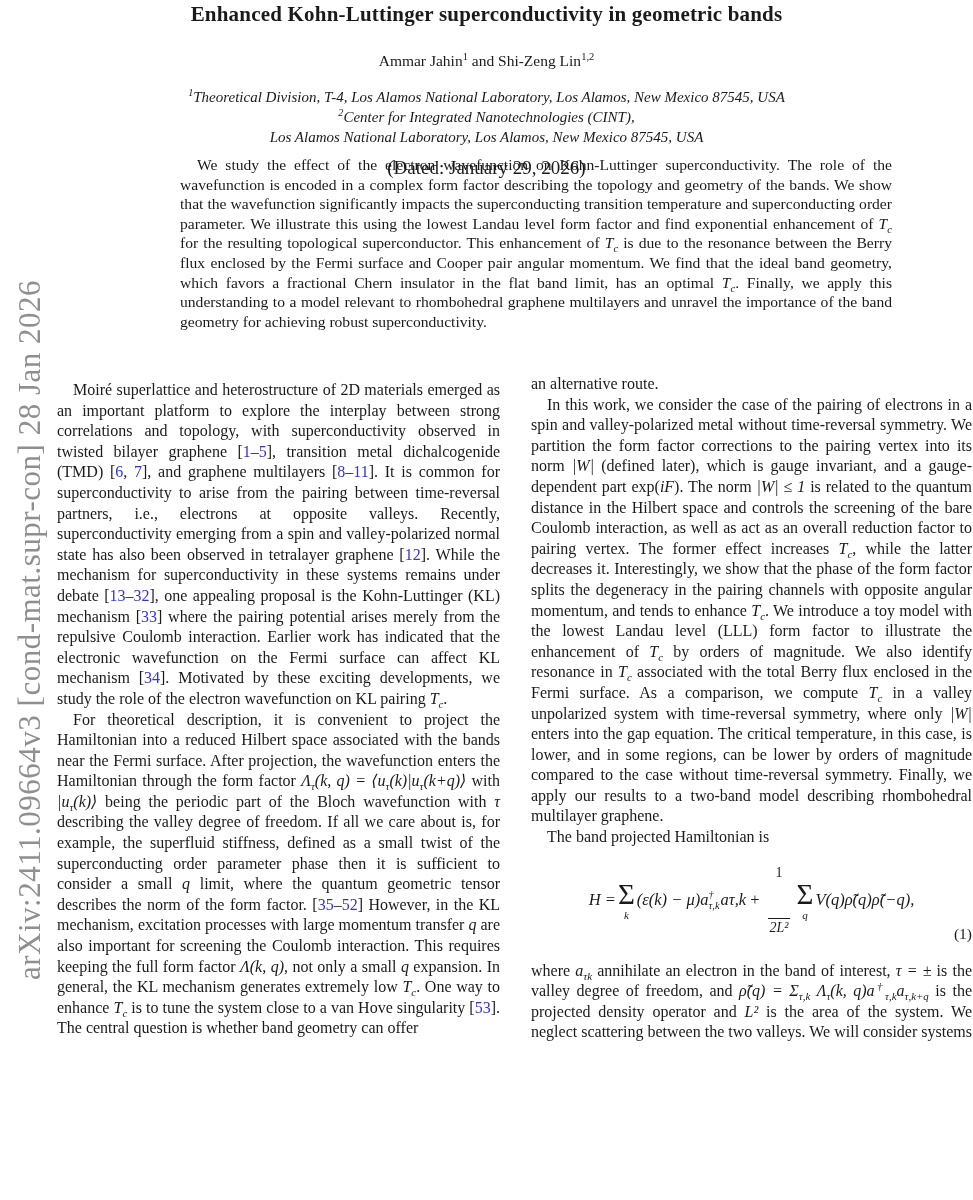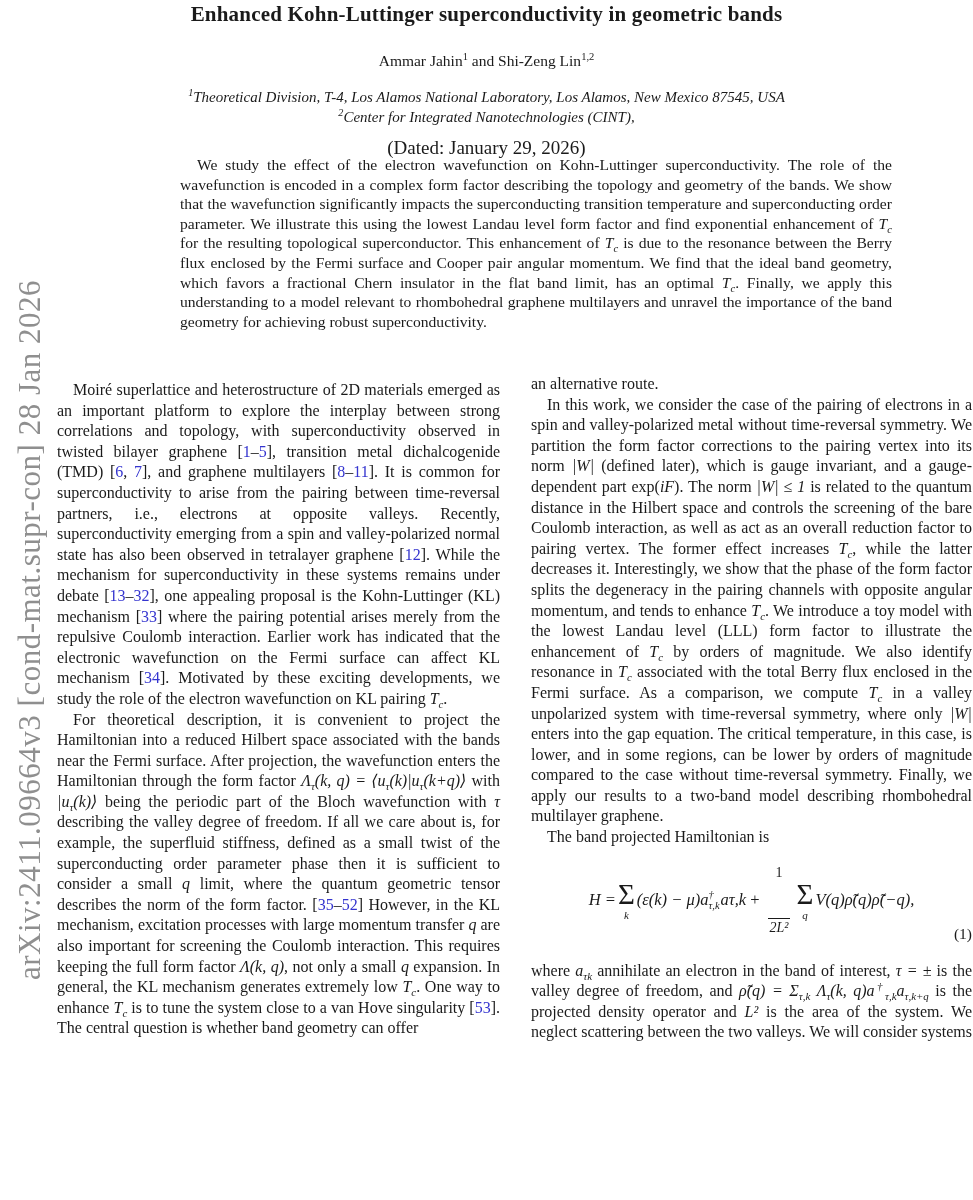--- a/index.html
+++ b/index.html
@@ -100,20 +100,21 @@
 <body>
 
 <div class="watermark">arXiv:2411.09664v3  [cond-mat.supr-con]  28 Jan 2026</div>
 
 <div class="header">
   <div class="title">Enhanced Kohn-Luttinger superconductivity in geometric bands</div>
   <div class="authors rich">Ammar Jahin<sup>1</sup> and Shi-Zeng Lin<sup>1,2</sup></div>
   <div class="affils">
     <div class="rich"><sup>1</sup>Theoretical Division, T-4, Los Alamos National Laboratory, Los Alamos, New Mexico 87545, USA</div>
     <div class="rich"><sup>2</sup>Center for Integrated Nanotechnologies (CINT),</div>
+    <div class="rich">Los Alamos National Laboratory, Los Alamos, New Mexico 87545, USA</div>
   </div>
   <div class="dated">(Dated: January 29, 2026)</div>
 </div>
 
 <div class="abstract rich">We study the effect of the electron wavefunction on Kohn-Luttinger superconductivity. The role of the wavefunction is encoded in a complex form factor describing the topology and geometry of the bands. We show that the wavefunction significantly impacts the superconducting transition temperature and superconducting order parameter. We illustrate this using the lowest Landau level form factor and find exponential enhancement of <span class="mvar">T<sub>c</sub></span> for the resulting topological superconductor. This enhancement of <span class="mvar">T<sub>c</sub></span> is due to the resonance between the Berry flux enclosed by the Fermi surface and Cooper pair angular momentum. We find that the ideal band geometry, which favors a fractional Chern insulator in the flat band limit, has an optimal <span class="mvar">T<sub>c</sub></span>. Finally, we apply this understanding to a model relevant to rhombohedral graphene multilayers and unravel the importance of the band geometry for achieving robust superconductivity.</div>
 
 <div class="col col-left">
   <p class="indent rich">Moiré superlattice and heterostructure of 2D materials emerged as an important platform to explore the interplay between strong correlations and topology, with superconductivity observed in twisted bilayer graphene [<span class="cite">1</span>–<span class="cite">5</span>], transition metal dichalcogenide (TMD) [<span class="cite">6</span>, <span class="cite">7</span>], and graphene multilayers [<span class="cite">8</span>–<span class="cite">11</span>].  It is common for superconductivity to arise from the pairing between time-reversal partners, i.e., electrons at opposite valleys. Recently, superconductivity emerging from a spin and valley-polarized normal state has also been observed in tetralayer graphene [<span class="cite">12</span>]. While the mechanism for superconductivity in these systems remains under debate [<span class="cite">13</span>–<span class="cite">32</span>], one appealing proposal is the Kohn-Luttinger (KL) mechanism [<span class="cite">33</span>] where the pairing potential arises merely from the repulsive Coulomb interaction. Earlier work has indicated that the electronic wavefunction on the Fermi surface can affect KL mechanism [<span class="cite">34</span>]. Motivated by these exciting developments, we study the role of the electron wavefunction on KL pairing <span class="mvar">T<sub>c</sub></span>.</p>
   <p class="indent rich">For theoretical description, it is convenient to project the Hamiltonian into a reduced Hilbert space associated with the bands near the Fermi surface. After projection, the wavefunction enters the Hamiltonian through the form factor <span class="mvar">Λ<sub>τ</sub>(k, q) = ⟨u<sub>τ</sub>(k)|u<sub>τ</sub>(k+q)⟩</span> with <span class="mvar">|u<sub>τ</sub>(k)⟩</span> being the periodic part of the Bloch wavefunction with <span class="mvar">τ</span> describing the valley degree of freedom. If all we care about is, for example, the superfluid stiffness, defined as a small twist of the superconducting order parameter phase then it is sufficient to consider a small <span class="mvar">q</span> limit, where the quantum geometric tensor describes the norm of the form factor.  [<span class="cite">35</span>–<span class="cite">52</span>] However, in the KL mechanism, excitation processes with large momentum transfer <span class="mvar">q</span> are also important for screening the Coulomb interaction. This requires keeping the full form factor <span class="mvar">Λ(k, q)</span>, not only a small <span class="mvar">q</span> expansion. In general, the KL mechanism generates extremely low <span class="mvar">T<sub>c</sub></span>. One way to enhance <span class="mvar">T<sub>c</sub></span> is to tune the system close to a van Hove singularity [<span class="cite">53</span>]. The central question is whether band geometry can offer</p>
 </div>

